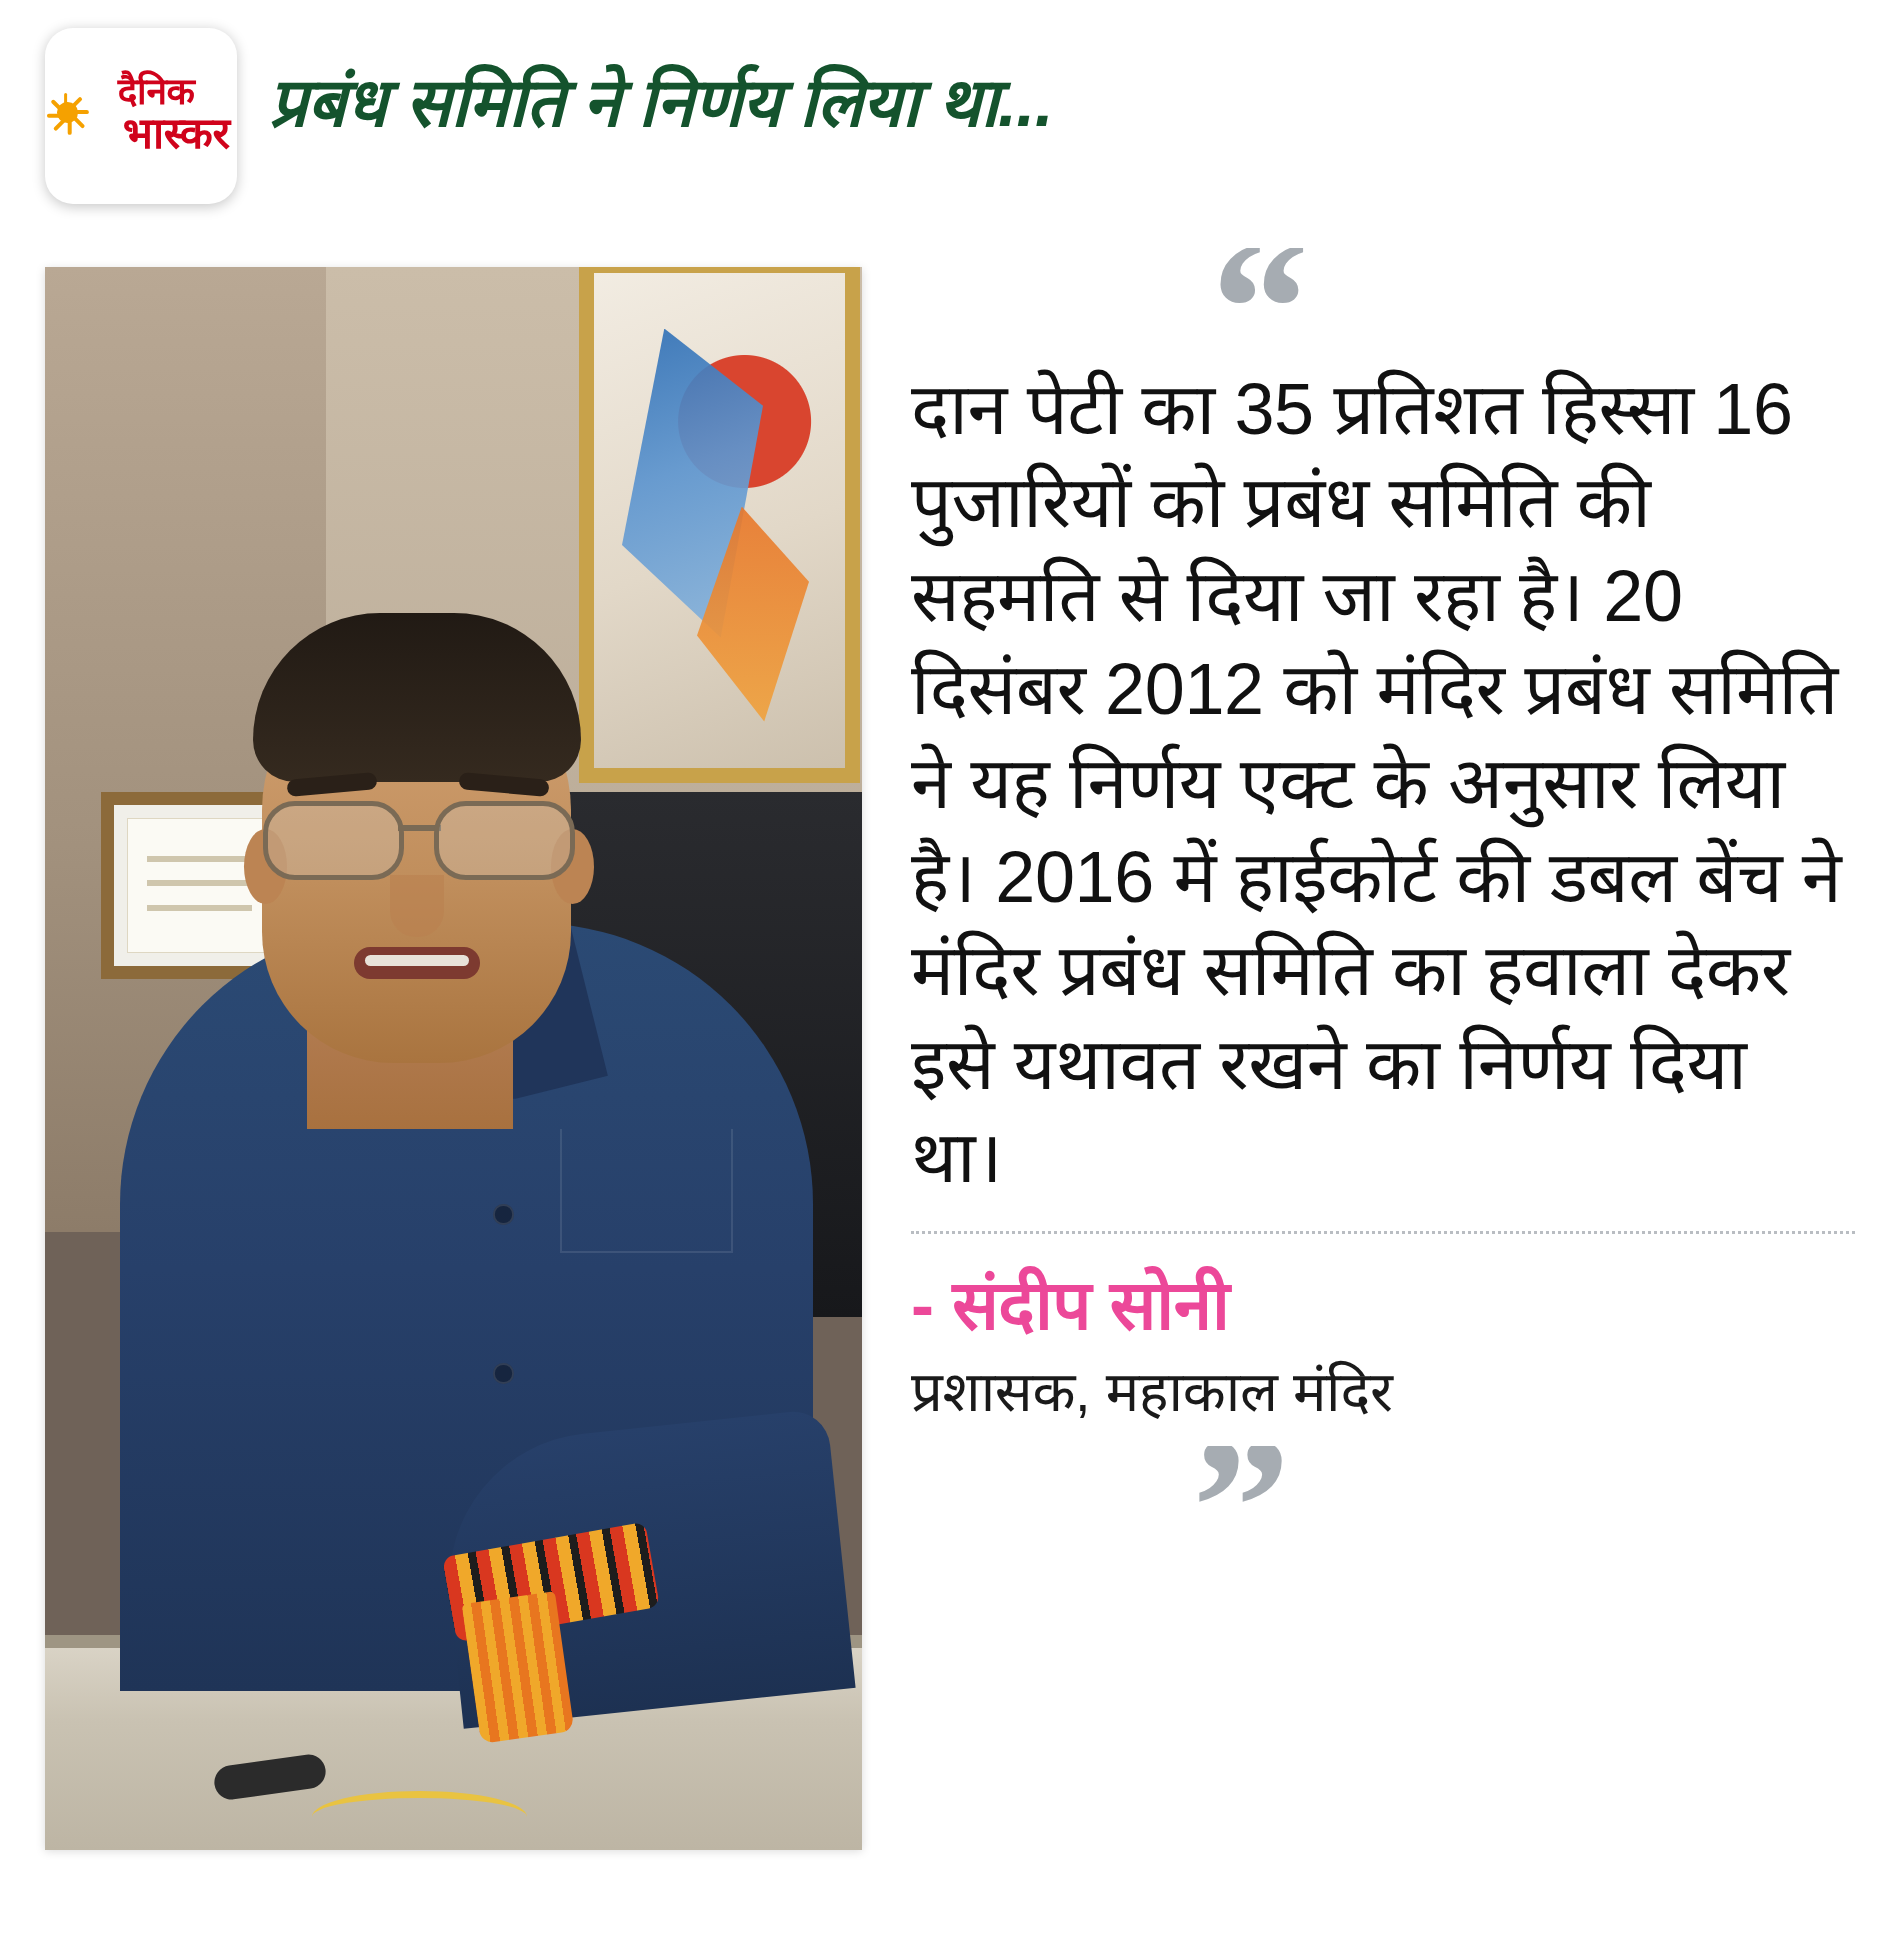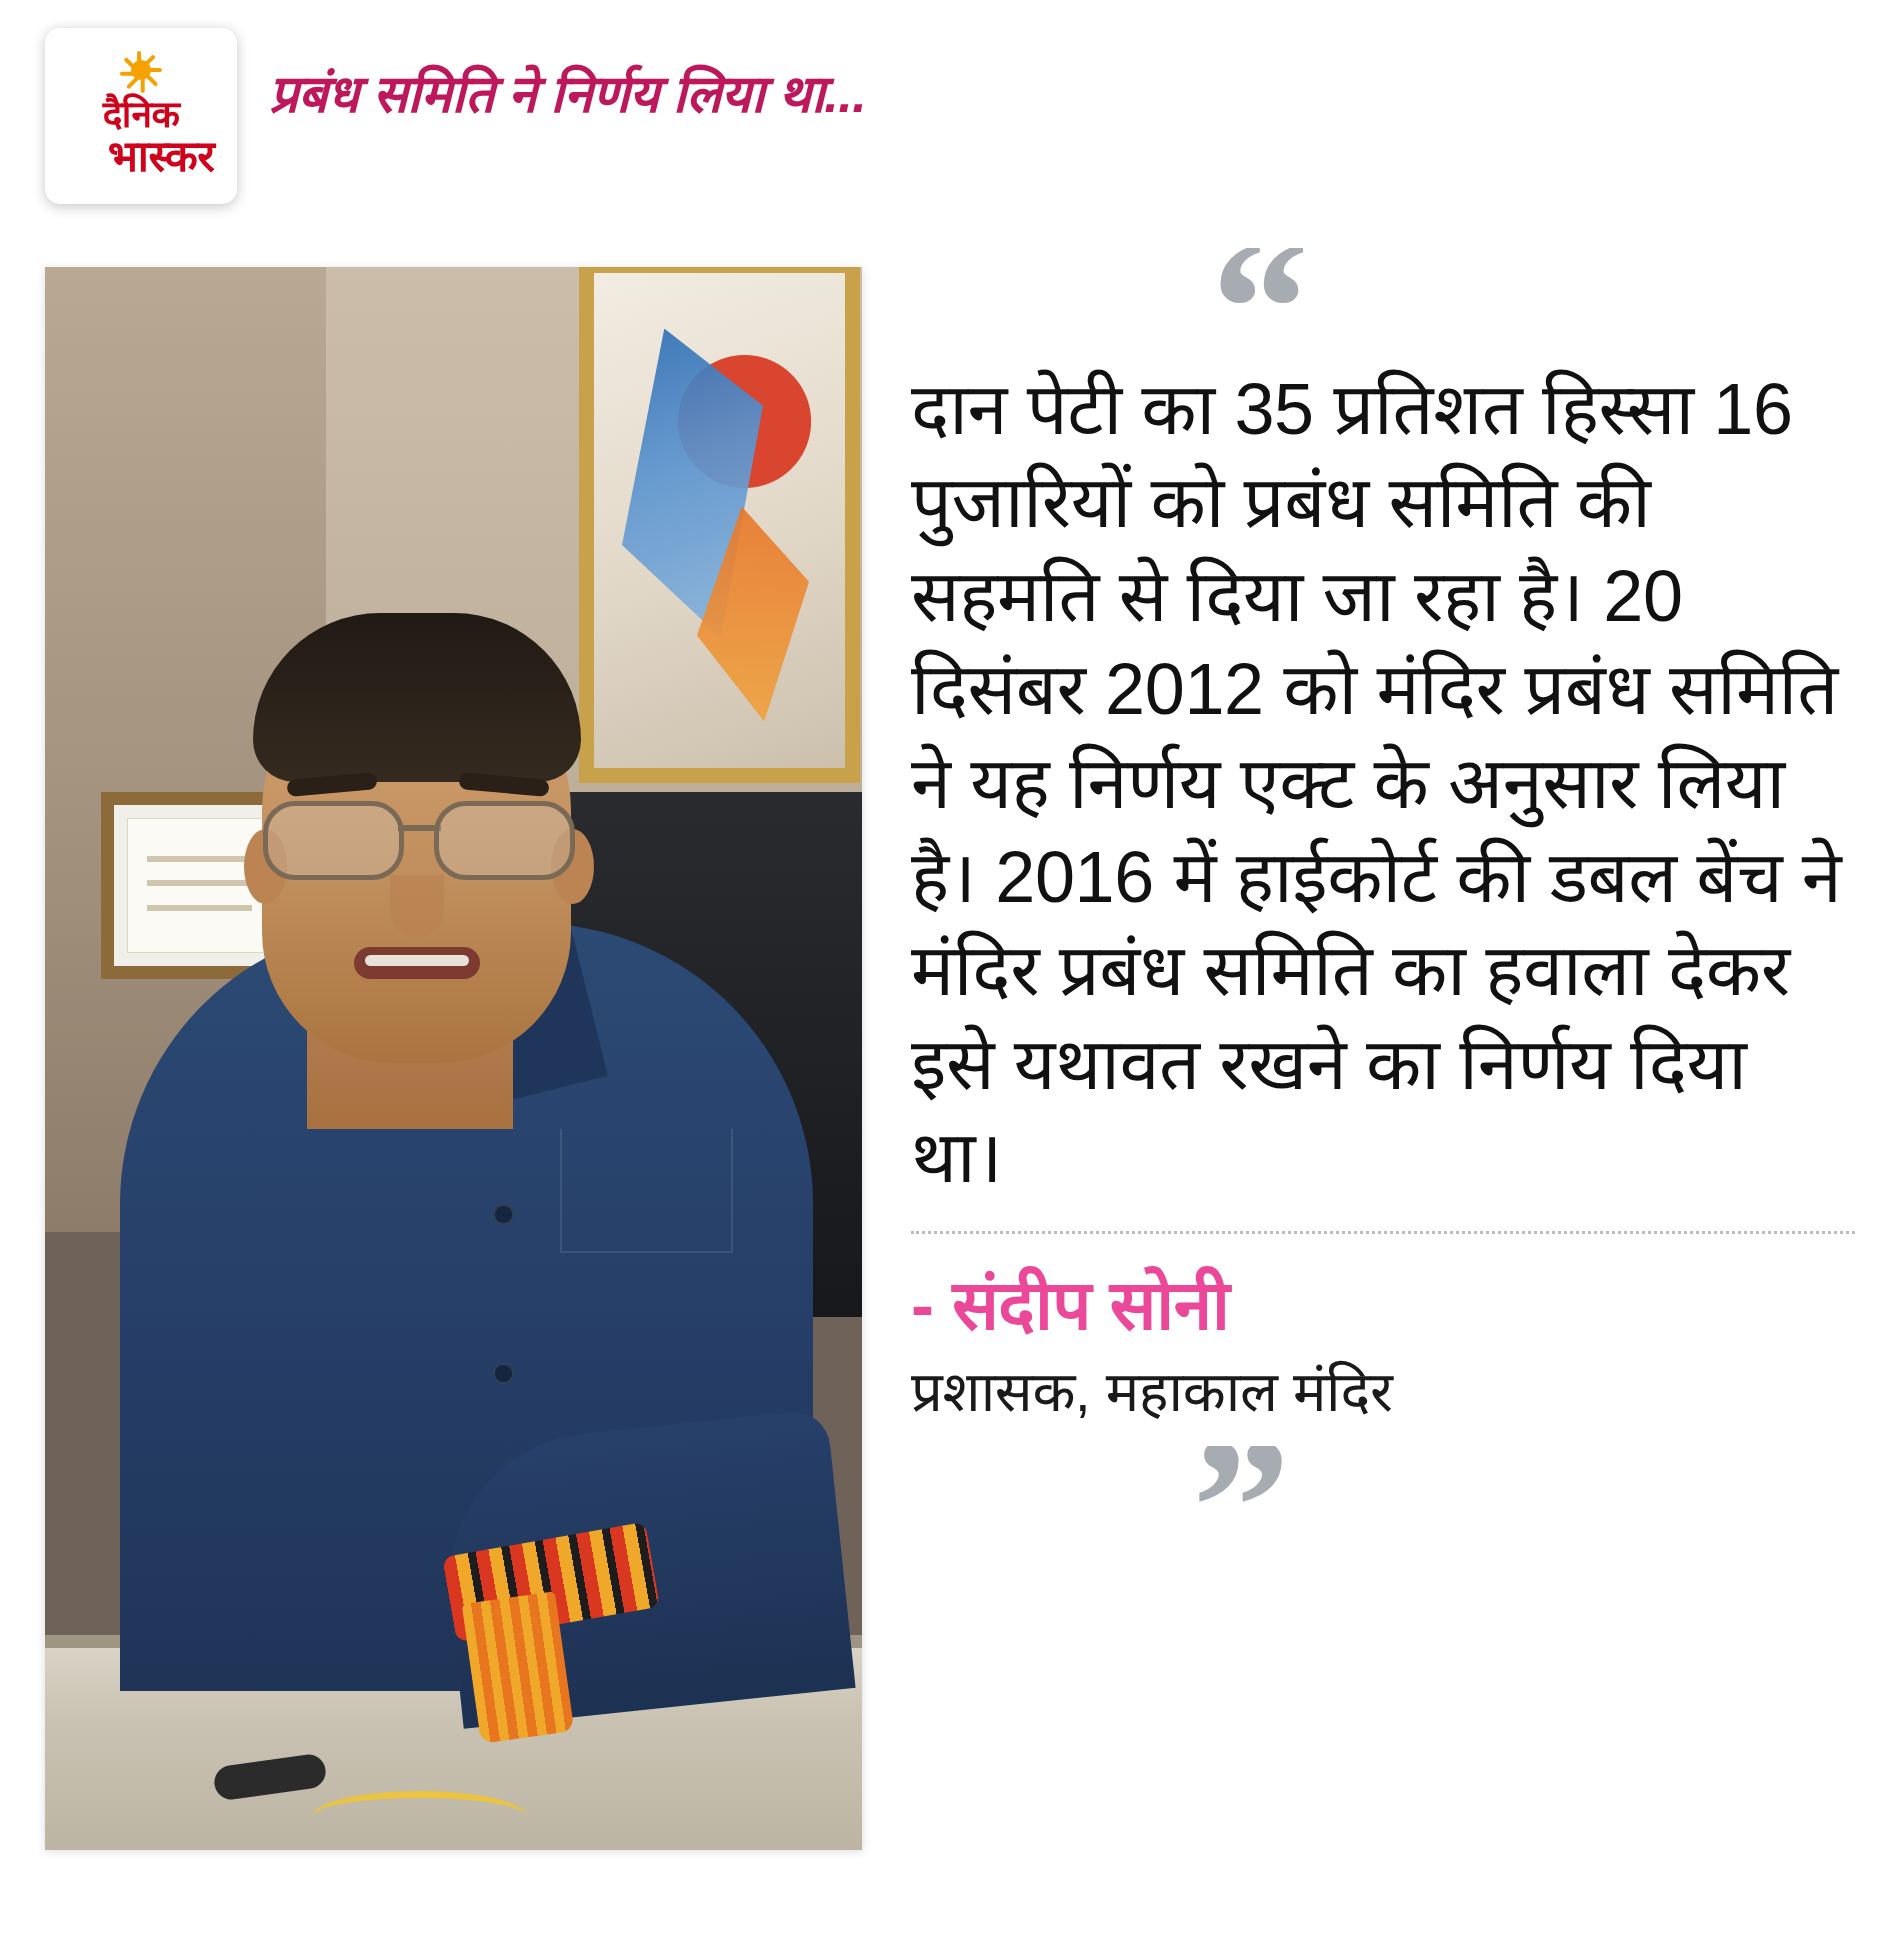--- a/index.html
+++ b/index.html
@@ -28,25 +28,25 @@
     top: 28px;
     left: 45px;
     right: 45px;
     height: 178px;
     display: flex;
     align-items: flex-start;
   }
   .logo-box {
     width: 192px;
     height: 176px;
-    border-radius: 15px;
+    border-radius: 28px;
     background: #ffffff;
     box-shadow: 0 2.8px 13px rgba(0,0,0,0.22);
     display: flex;
-    flex-direction: column;
+    flex-direction: row;
     align-items: center;
     justify-content: center;
     flex: 0 0 auto;
     box-sizing: border-box;
     padding: 9.4px 7.5px 13px 7.5px;
   }
   .logo-sun {
     width: 43px;
     height: 43px;
     position: relative;
@@ -80,25 +80,25 @@
     line-height: 1.06;
     letter-spacing: -0.5px;
   }
   .logo-text .l1 { font-size: 37px; display: block; }
   .logo-text .l2 { font-size: 43px; display: block; margin-left: 40px; }
 
   .headline {
     flex: 1 1 auto;
     margin-left: 32px;
     padding-top: 39px;
-    font-size: 52px;
+    font-size: 68px;
     line-height: 1.04;
     font-weight: 700;
     font-style: italic;
-    color: #be185d;
+    color: #14532d;
     letter-spacing: -0.5px;
   }
 
   
   .body-wrap {
     position: absolute;
     top: 267px;
     left: 45px;
     right: 45px;
     bottom: 37px;

